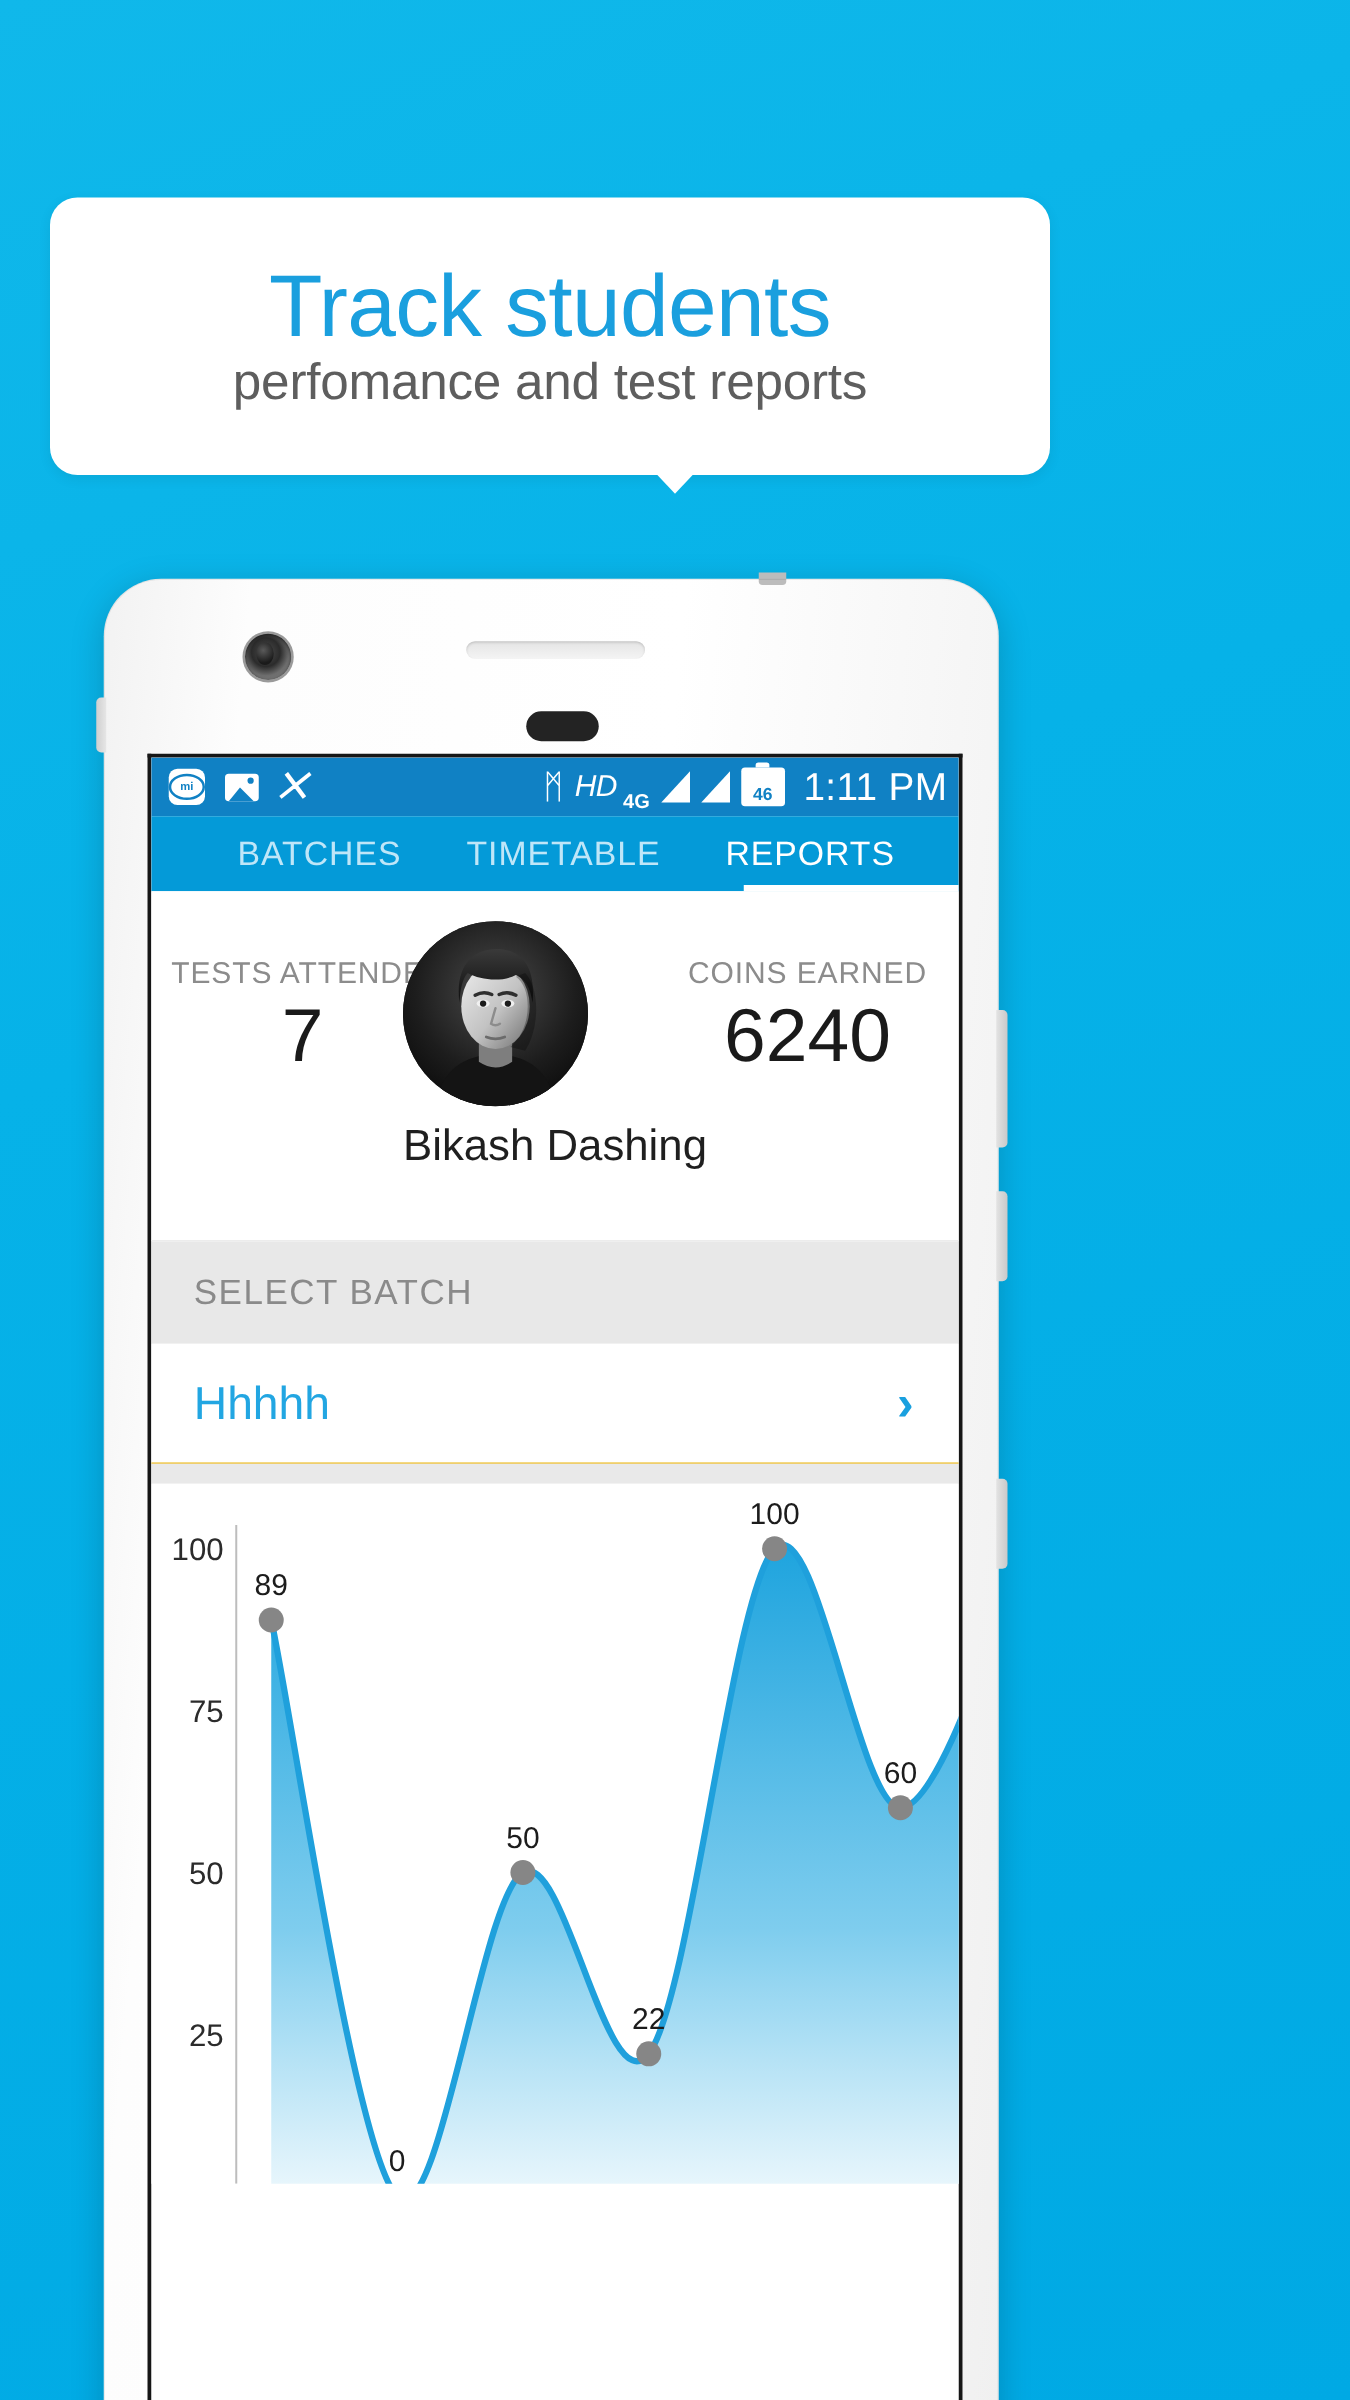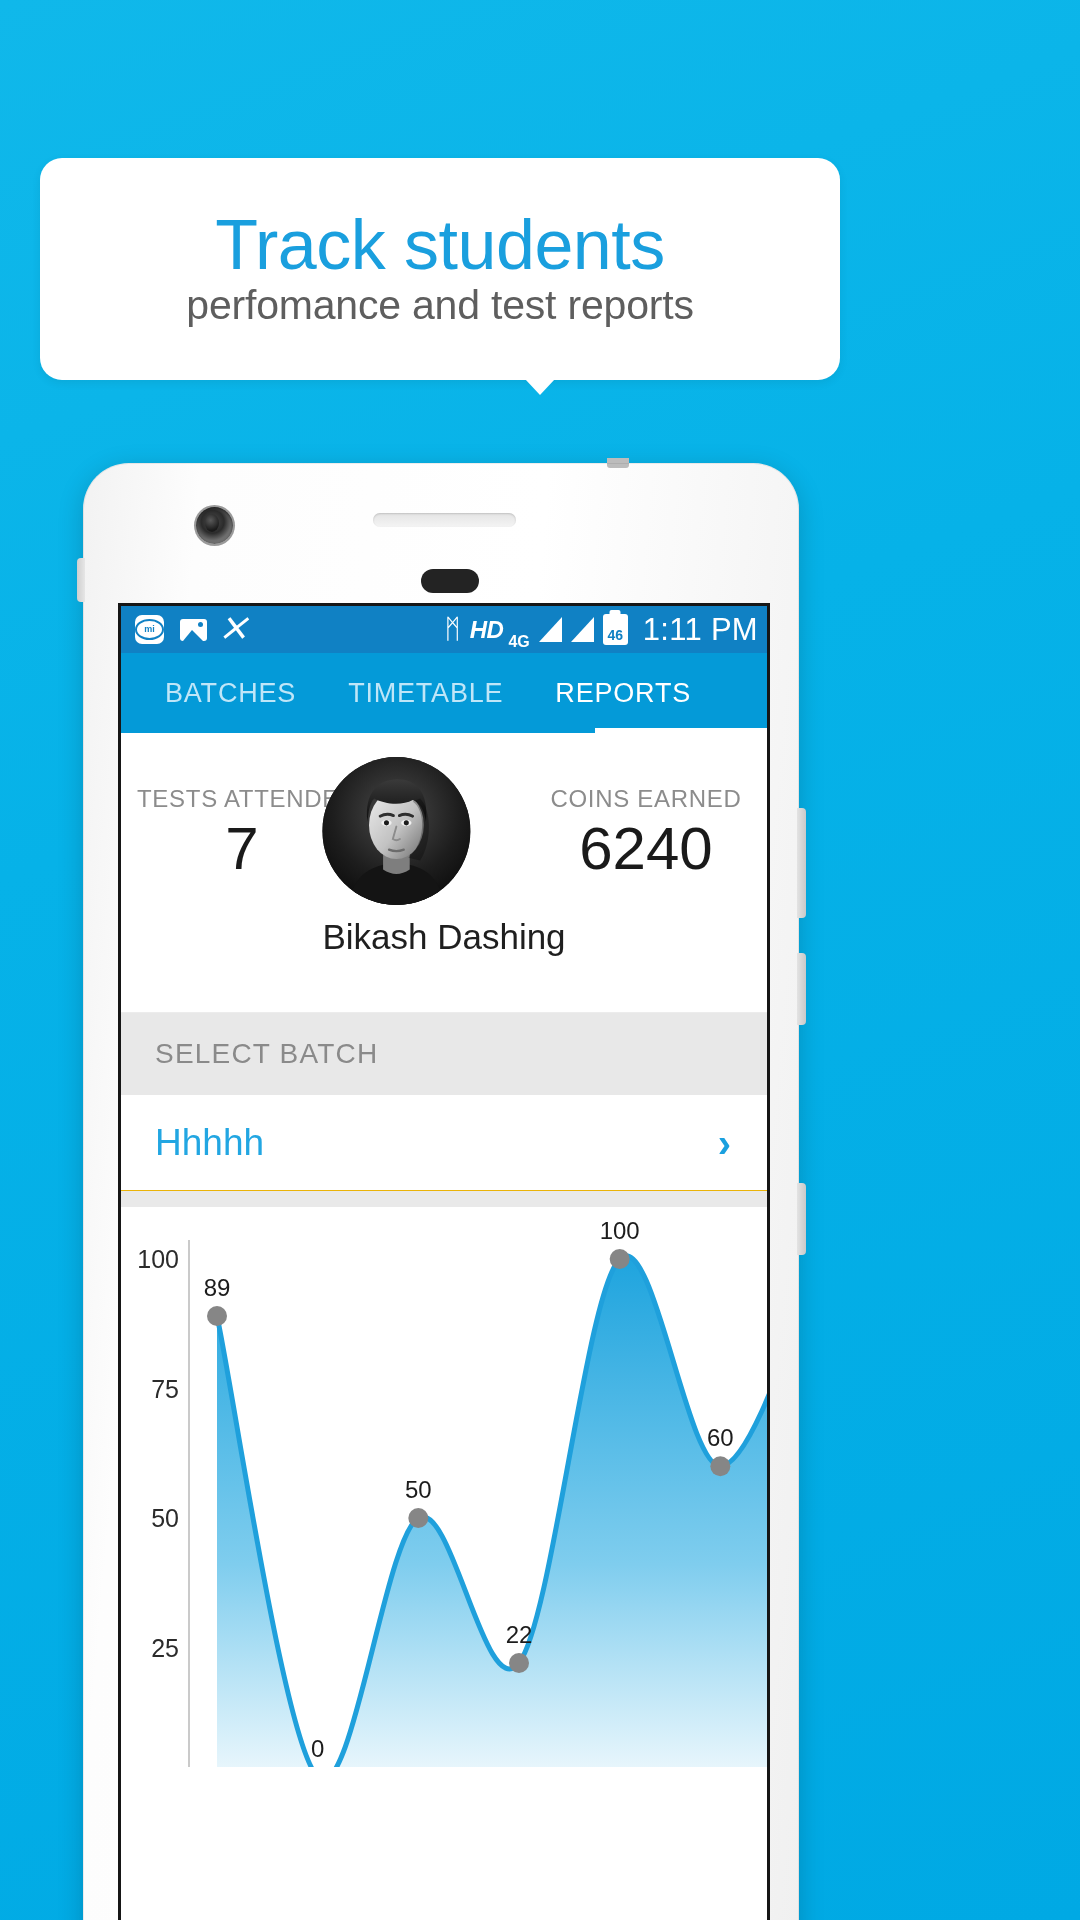--- a/index.html
+++ b/index.html
@@ -115,40 +115,40 @@
     content:""; position:absolute; left:3px; bottom:0;
     border-left:9px solid transparent; border-right:11px solid transparent;
     border-bottom:11px solid #1081c4;
   }
   .ic-img::before{
     content:""; position:absolute; right:4px; top:3px; width:5px; height:5px;
     border-radius:50%; background:#1081c4; z-index:2;
   }
   .ic-sync{ font-size:27px; line-height:27px; font-weight:700; font-style:italic; }
   .ic-bt{ font-size:27px; line-height:27px; }
-  .ic-hd{ font-size:24px; font-weight:700; font-style:italic; letter-spacing:-.5px; }
+  .ic-hd{ font-size:24px; font-weight:400; font-style:italic; letter-spacing:-.5px; }
   .ic-4g{ font-size:16px; font-weight:700; align-self:flex-start; margin-top:24px; margin-left:-4px;}
   .sig{
     width:0;height:0;border-left:23px solid transparent;border-bottom:25px solid #fff;
   }
   .batt{
-    width:25px;height:31px;background:#fff;border-radius:3px;position:relative;
+    width:35px;height:31px;background:#fff;border-radius:3px;position:relative;
     display:flex;align-items:flex-end;justify-content:center;
   }
   .batt::before{
     content:""; position:absolute; left:50%; top:-4px; transform:translateX(-50%);
     width:11px; height:4px; background:#fff; border-radius:2px 2px 0 0;
   }
   .batt span{ font-size:14px; color:#1081c4; font-weight:700; line-height:20px; }
   .sb-time{ font-size:31px; font-weight:400; letter-spacing:.3px; margin-left:6px; white-space:nowrap; }
 
   
   .tabbar{
-    height:80px; background:#049ad8; display:flex; align-items:center;
-    padding:0 0 0 18px; position:relative;
+    height:60px; background:#049ad8; display:flex; align-items:center;
+    padding:0 0 0 18px; position:relative;justify-content:center;
   }
   .tab{
     color:#bfe6f8; font-size:27px; letter-spacing:.8px; padding:0 26px;
     line-height:76px; white-space:nowrap;
   }
   .tab.active{ color:#ffffff; font-weight:400; }
   .tab.active::after{
     content:""; position:absolute; bottom:0; height:5px; background:#fff;
     left:var(--ul-left,0); width:var(--ul-w,0);
   }

